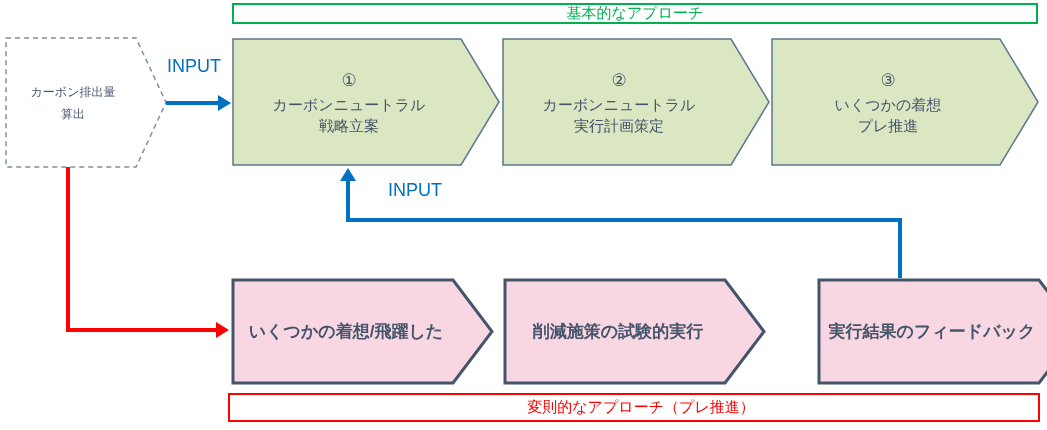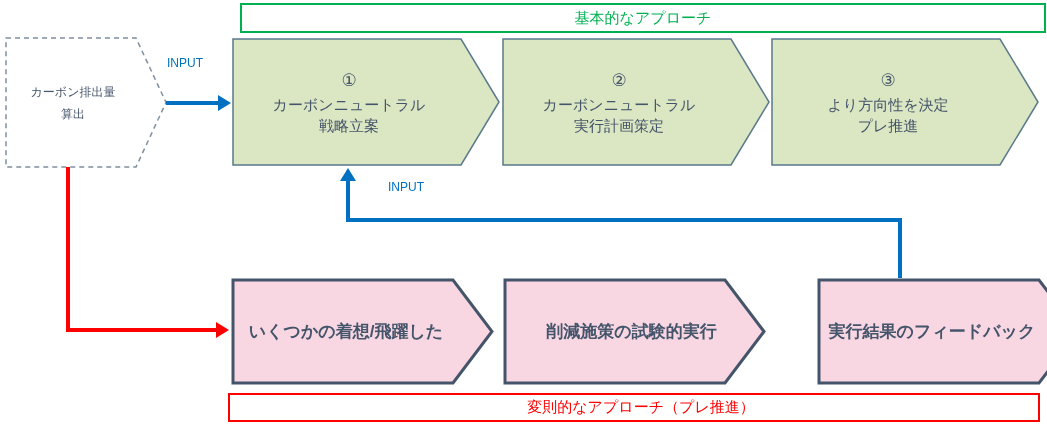--- a/index.html
+++ b/index.html
@@ -7,24 +7,23 @@
     position:relative; width:1047px; height:430px; background:#ffffff;
     font-family:"Liberation Sans","DejaVu Sans",sans-serif; overflow:hidden;
   }
 
   
   .banner {
     position:absolute; display:flex; align-items:center; justify-content:center;
     font-size:15px; box-sizing:border-box; background:#fff;
   }
   .banner-top {
-    left:232px; top:3px; width:806px; height:30px;
+    left:232px; top:3px; width:806px; height:21px;
     border:2px solid var(--basic-accent-green,#00b050);
     color:var(--basic-accent-green,#00b050);
-    margin-left:8px;
   }
   .banner-bottom {
     left:228px; top:393px; width:812px; height:29px;
     border:2px solid var(--alt-accent-red,#ff0000);
     color:var(--alt-accent-red,#ff0000);
     padding-left:14px;
   }
 
   
   .shape { position:absolute; }
@@ -71,21 +70,21 @@
     border-bottom:13px solid var(--arrow-blue,#0070c0);
     border-left:8px solid transparent; border-right:8px solid transparent;
   }
   .head-right-red {
     border-left:13px solid var(--alt-accent-red,#ff0000);
     border-top:8px solid transparent; border-bottom:8px solid transparent;
   }
 
   .input-label {
     position:absolute; color:var(--arrow-blue,#0070c0);
-    font-size:12px; white-space:nowrap;
+    font-size:18px; white-space:nowrap;
   }
   .input-label-1 { left:167px; top:56px; }
   .input-label-2 { left:388px; top:180px; }
 </style>
 </head>
 <body>
 
 <div class="canvas">
 
   <div class="banner banner-top">
@@ -125,21 +124,21 @@
       <span>カーボンニュートラル</span>
       <span>実行計画策定</span>
     </div>
   </div>
   <div class="shape green-step" style="left:771px;">
     <svg width="268" height="128" viewBox="0 0 268 128">
       <polygon points="1,1 229,1 267,64 229,127 1,127"></polygon>
     </svg>
     <div class="label">
       <span class="num">③</span>
-      <span>より方向性を決定</span>
+      <span>いくつかの着想</span>
       <span>プレ推進</span>
     </div>
   </div>
 
   <div class="seg seg-blue" style="left:898px; top:220px; width:4px; height:58px;"></div>
   <div class="seg seg-blue" style="left:346px; top:218px; width:556px; height:4px;"></div>
   <div class="seg seg-blue" style="left:346px; top:180px; width:4px; height:42px;"></div>
   <div class="head head-up-blue" style="left:340px; top:168px;"></div>
   <div class="input-label input-label-2">INPUT</div>
 
@@ -148,21 +147,21 @@
   <div class="head head-right-red" style="left:216px; top:322px;"></div>
 
   <div class="shape pink-step" style="left:231px;">
     <svg width="264" height="107" viewBox="0 0 264 107">
       <polygon points="2,2 222,2 261,53.5 222,105 2,105"></polygon>
     </svg>
     <div class="label">
       <span>いくつかの着想/飛躍した</span>
     </div>
   </div>
-  <div class="shape pink-step" style="left:503px;padding-left:27px;">
+  <div class="shape pink-step" style="left:503px;">
     <svg width="264" height="107" viewBox="0 0 264 107">
       <polygon points="2,2 222,2 261,53.5 222,105 2,105"></polygon>
     </svg>
     <div class="label">
       <span>削減施策の試験的実行</span>
       <span></span>
     </div>
   </div>
   <div class="shape pink-step" style="left:817px;">
     <svg width="264" height="107" viewBox="0 0 264 107">

